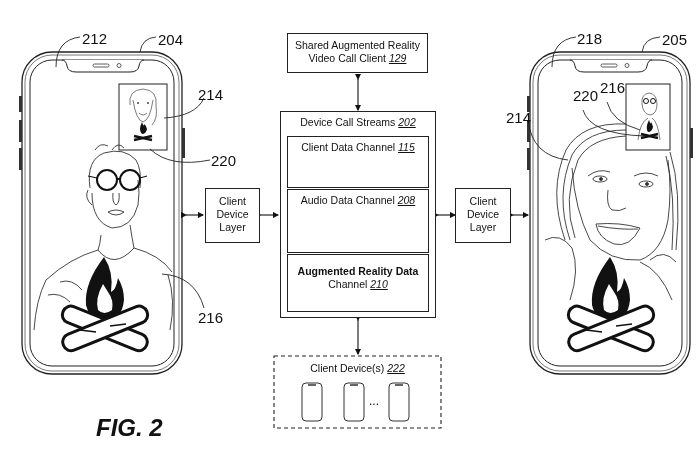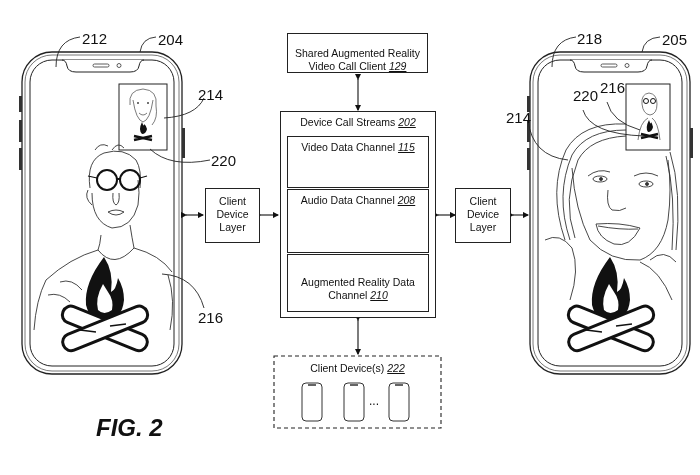--- a/index.html
+++ b/index.html
@@ -175,47 +175,47 @@
 
   <rect x="274" y="356" width="167" height="72" fill="none" stroke="#222" stroke-width="1.1" stroke-dasharray="4,3"></rect>
   <g fill="none" stroke="#333" stroke-width="1">
     <rect x="302" y="383" width="20" height="38" rx="4"></rect>
     <rect x="344" y="383" width="20" height="38" rx="4"></rect>
     <rect x="389" y="383" width="20" height="38" rx="4"></rect>
     <path d="M308,385 L316,385 M350,385 L358,385 M395,385 L403,385" stroke-width="1.4"></path>
   </g>
 </svg>
 
-<div class="box" style="left:287px; top:33px; width:141px; height:40px; padding-top:13px;">
+<div class="box" style="left:287px; top:33px; width:141px; height:40px; padding-top:5px;">
   <div class="lbl">Shared Augmented Reality</div>
   <div class="lbl">
     <span>Video Call Client </span><span class="ref">129</span>
   </div>
 </div>
 
 <div class="box" style="left:280px; top:111px; width:156px; height:207px;">
   <div class="lbl" style="margin-top:4px;">
     <span>Device Call Streams </span><span class="ref">202</span>
   </div>
 </div>
 
 <div class="box" style="left:287px; top:136px; width:142px; height:52px;">
   <div class="lbl" style="margin-top:4px;">
-    <span>Video Data Channel </span><span class="ref">115</span>
+    <span>Client Data Channel </span><span class="ref">115</span>
   </div>
 </div>
 
 <div class="box" style="left:287px; top:189px; width:142px; height:64px;">
   <div class="lbl" style="margin-top:4px;">
     <span>Audio Data Channel </span><span class="ref">208</span>
   </div>
 </div>
 
 <div class="box" style="left:287px; top:254px; width:142px; height:58px;">
-  <div class="lbl" style="margin-top:21px;">Augmented Reality Data</div>
+  <div class="lbl" style="margin-top:10px;font-weight:bold;">Augmented Reality Data</div>
   <div class="lbl">
     <span>Channel </span><span class="ref">210</span>
   </div>
 </div>
 
 <div class="box" style="left:205px; top:188px; width:55px; height:55px; padding-top:6px;">
   <div class="lbl">Client</div>
   <div class="lbl">Device</div>
   <div class="lbl">Layer</div>
 </div>

